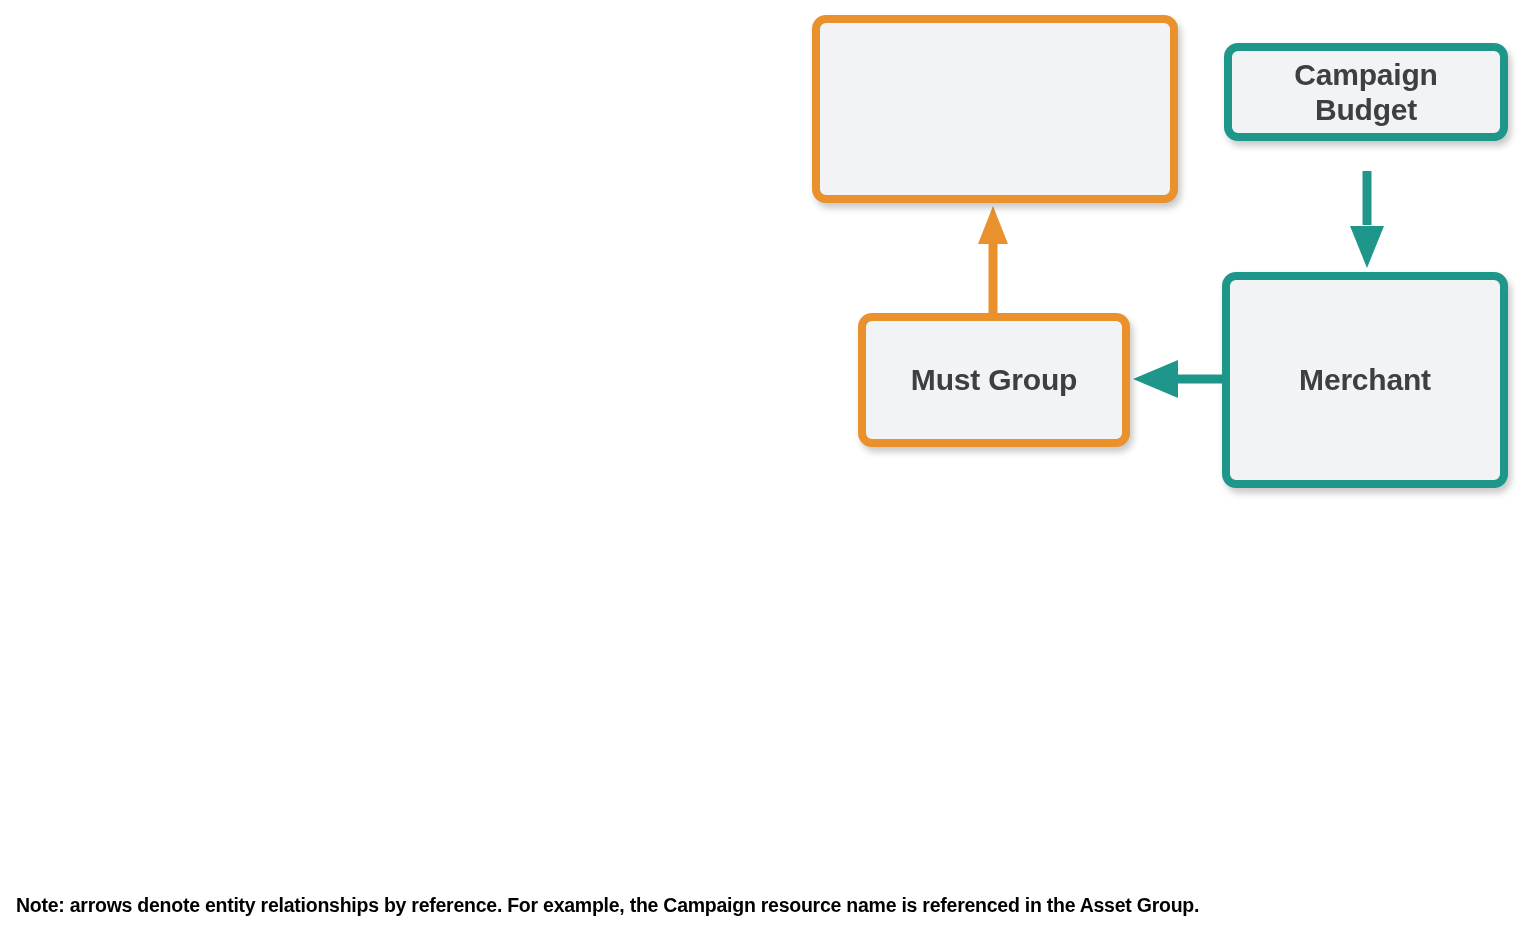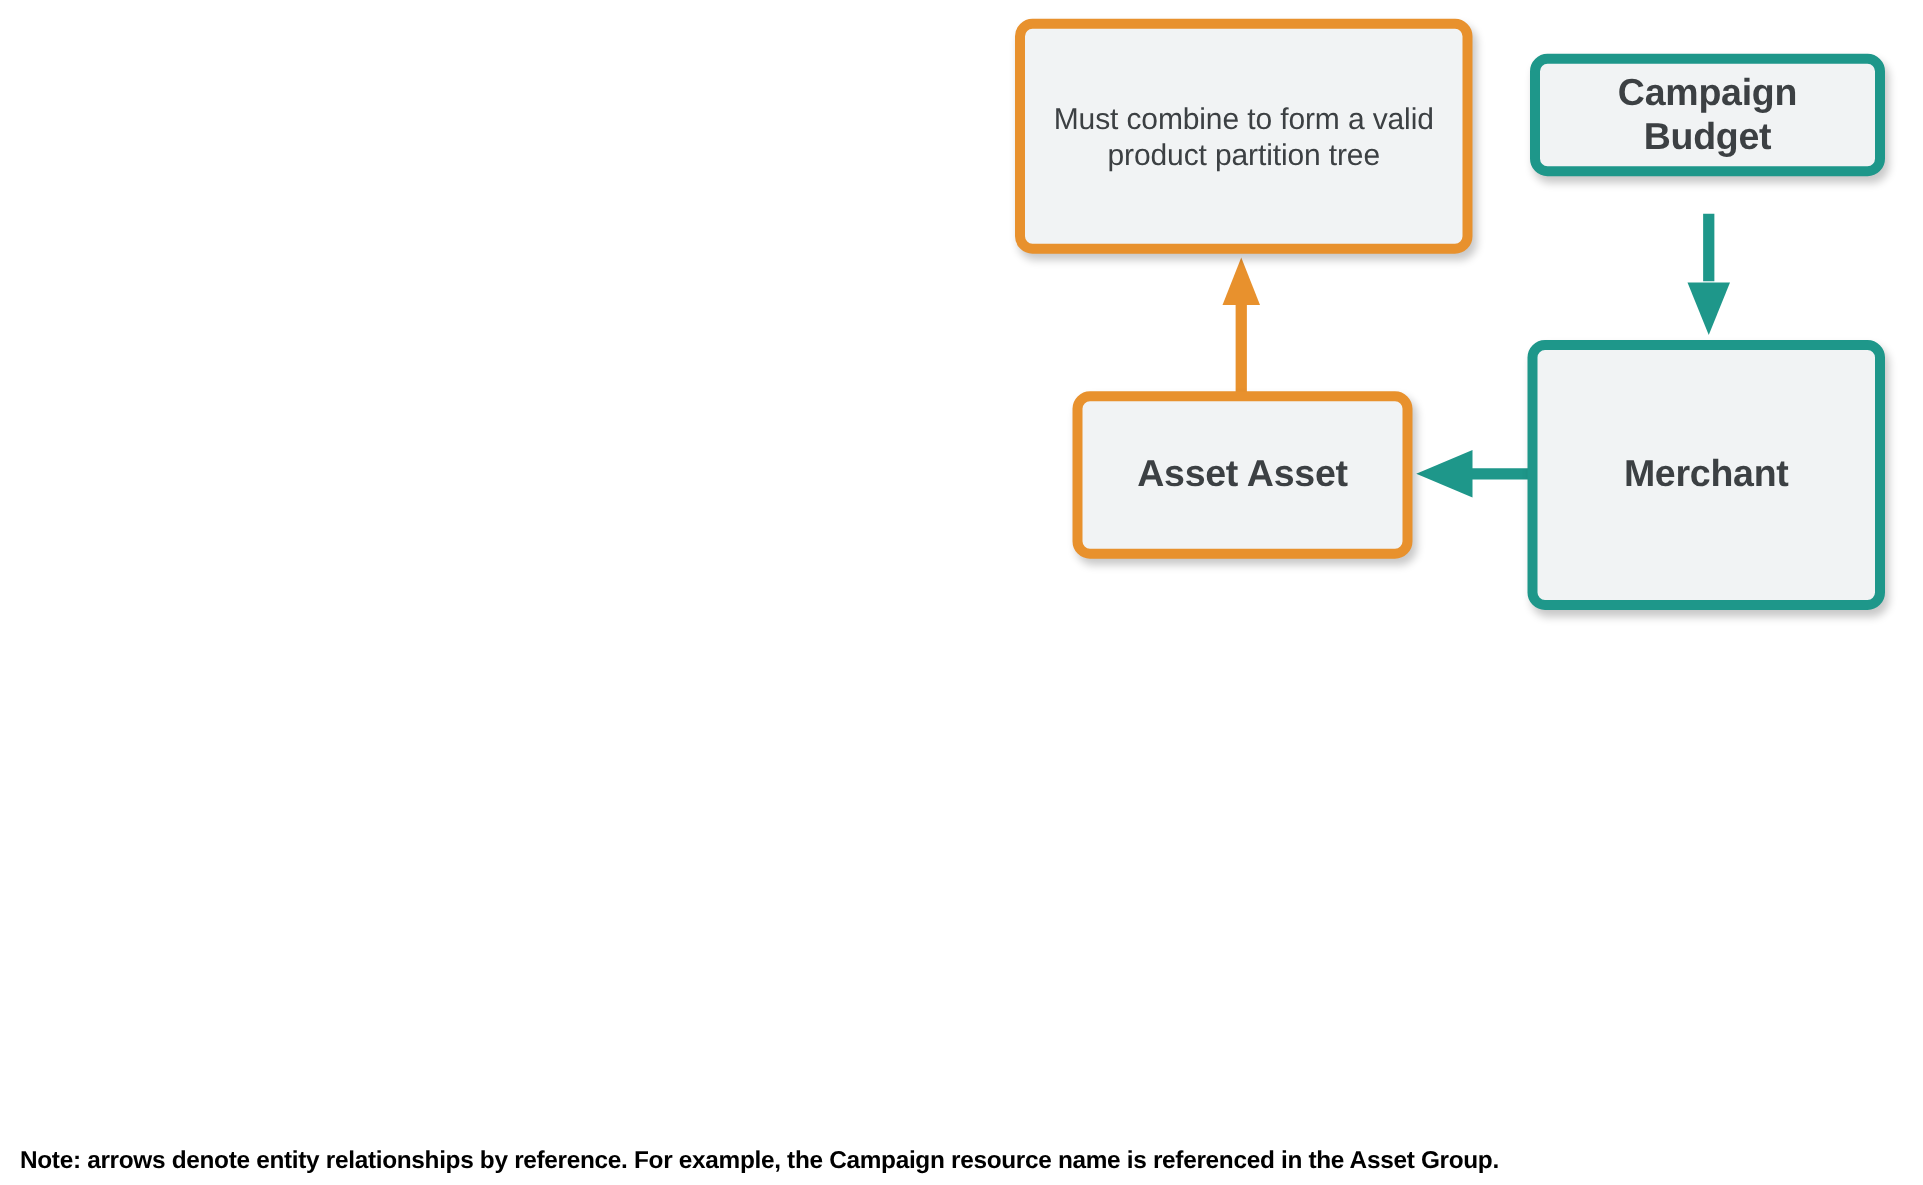--- a/index.html
+++ b/index.html
@@ -88,21 +88,21 @@
     width: 286px;
     height: 216px;
     border: 8px solid #1e978a;
   }
   #node-campaign .title { font-size: 30px; }
   #node-campaign .subtitle { font-size: 24px; }
 
   .footnote {
     position: absolute;
     left: 16px;
-    top: 917px;
+    top: 894px;
     font-size: 19.5px;
     font-weight: bold;
     color: #000000;
     letter-spacing: -0.25px;
     white-space: nowrap;
   }
 </style>
 </head>
 <body>
 
@@ -118,25 +118,24 @@
     <polygon points="1367,268 1384,226 1350,226" fill="#1e978a"></polygon>
   </g>
 
   <g>
     <line x1="1226" y1="379" x2="1175" y2="379" stroke="#1e978a" stroke-width="9"></line>
     <polygon points="1133,379 1178,398 1178,360" fill="#1e978a"></polygon>
   </g>
 </svg>
 
 <div class="node" id="node-listing-group-filters">
-  <div class="subtitle">Must combine to form a valid product partition tree</div>
 </div>
 
 <div class="node" id="node-asset-group">
-  <div class="title">Asset Asset</div>
+  <div class="title">Must Group</div>
 </div>
 
 <div class="node" id="node-campaign-budget">
   <div class="title">Campaign Budget</div>
 </div>
 
 <div class="node" id="node-campaign">
   <div class="title">Merchant</div>
 </div>
 

